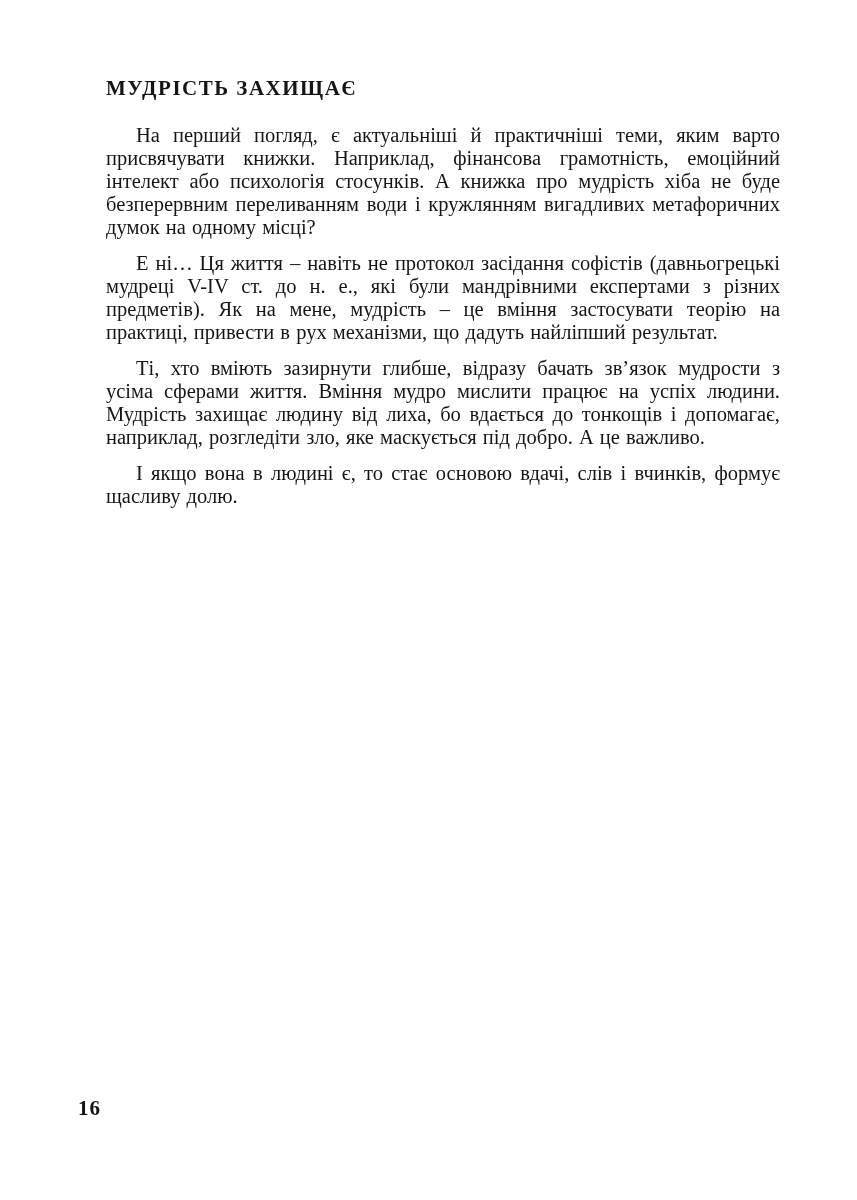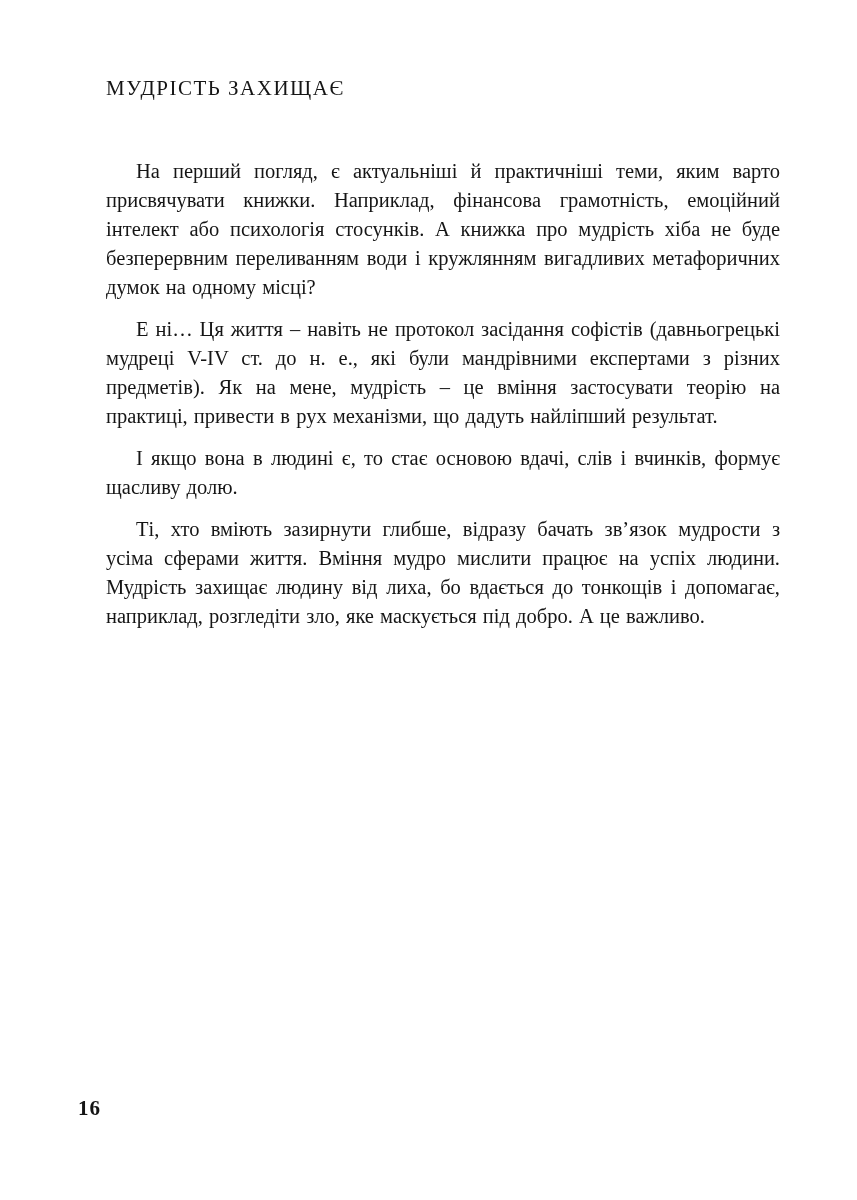--- a/index.html
+++ b/index.html
@@ -17,28 +17,28 @@
     color: #151515;
   }
   .content {
     position: absolute;
     top: 76px;
     left: 106px;
     width: 674px;
   }
   .heading {
     font-size: 21px;
-    font-weight: normal;
+    font-weight: bold;
     letter-spacing: 1.5px;
-    margin: 0 0 56px 0;
+    margin: 0 0 23px 0;
     text-transform: uppercase;
   }
   .body-text p {
     font-size: 20.5px;
-    line-height: 29px;
+    line-height: 23px;
     text-align: justify;
     text-indent: 30px;
     margin: 0 0 13px 0;
     word-spacing: 1px;
   }
   .page-number {
     position: absolute;
     left: 78px;
     top: 1096px;
     font-size: 21px;
@@ -48,18 +48,18 @@
 </style>
 </head>
 <body>
 
 <div class="page">
   <div class="content">
     <h1 class="heading">МУДРІСТЬ ЗАХИЩАЄ</h1>
     <div class="body-text">
       <p>На перший погляд, є актуальніші й практичніші теми, яким варто присвячувати книжки. Наприклад, фінансова грамотність, емоційний інтелект або психологія стосунків. А книжка про мудрість хіба не буде безперервним переливанням води і кружлянням вигадливих метафоричних думок на одному місці?</p>
       <p>Е ні… Ця життя – навіть не протокол засідання софістів (давньогрецькі мудреці V-IV ст. до н. е., які були мандрівними експертами з різних предметів). Як на мене, мудрість – це вміння застосувати теорію на практиці, привести в рух механізми, що дадуть найліпший результат.</p>
+      <p>Ті, хто вміють зазирнути глибше, відразу бачать зв’язок мудрости з усіма сферами життя. Вміння мудро мислити працює на успіх людини. Мудрість захищає людину від лиха, бо вдається до тонкощів і допомагає, наприклад, розгледіти зло, яке маскується під добро. А це важливо.</p>
       <p>І якщо вона в людині є, то стає основою вдачі, слів і вчинків, формує щасливу долю.</p>
-      <p>Ті, хто вміють зазирнути глибше, відразу бачать зв’язок мудрости з усіма сферами життя. Вміння мудро мислити працює на успіх людини. Мудрість захищає людину від лиха, бо вдається до тонкощів і допомагає, наприклад, розгледіти зло, яке маскується під добро. А це важливо.</p>
     </div>
   </div>
   <div class="page-number">16</div>
 </div>
 
 </body></html>

